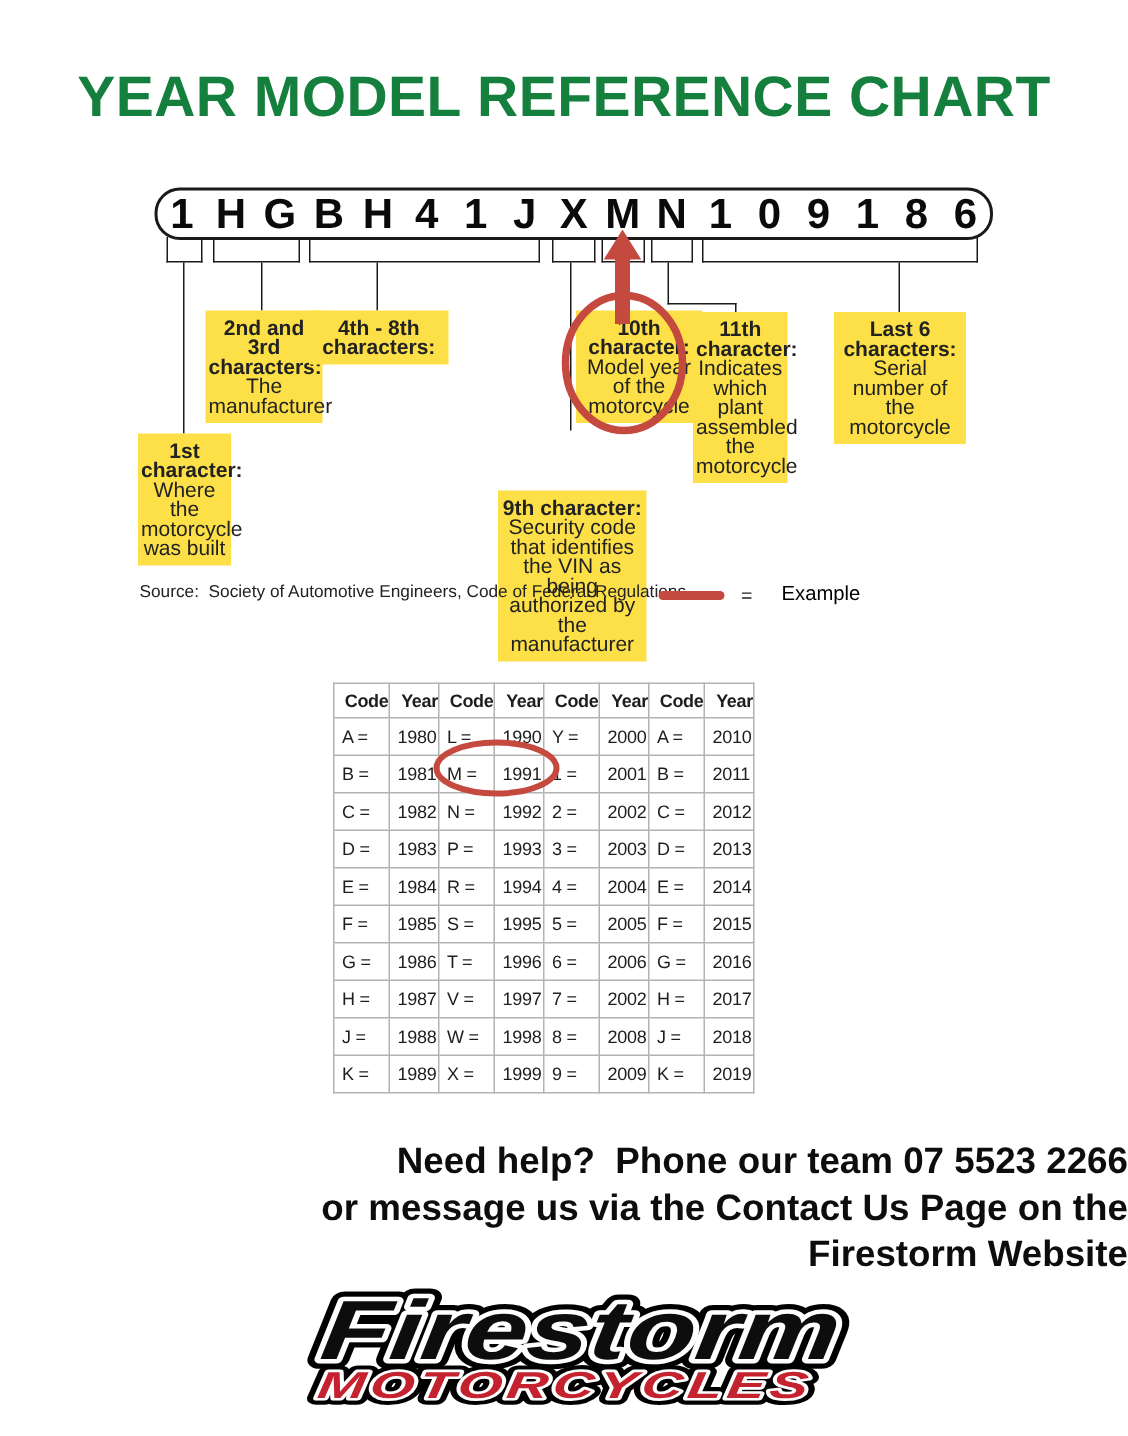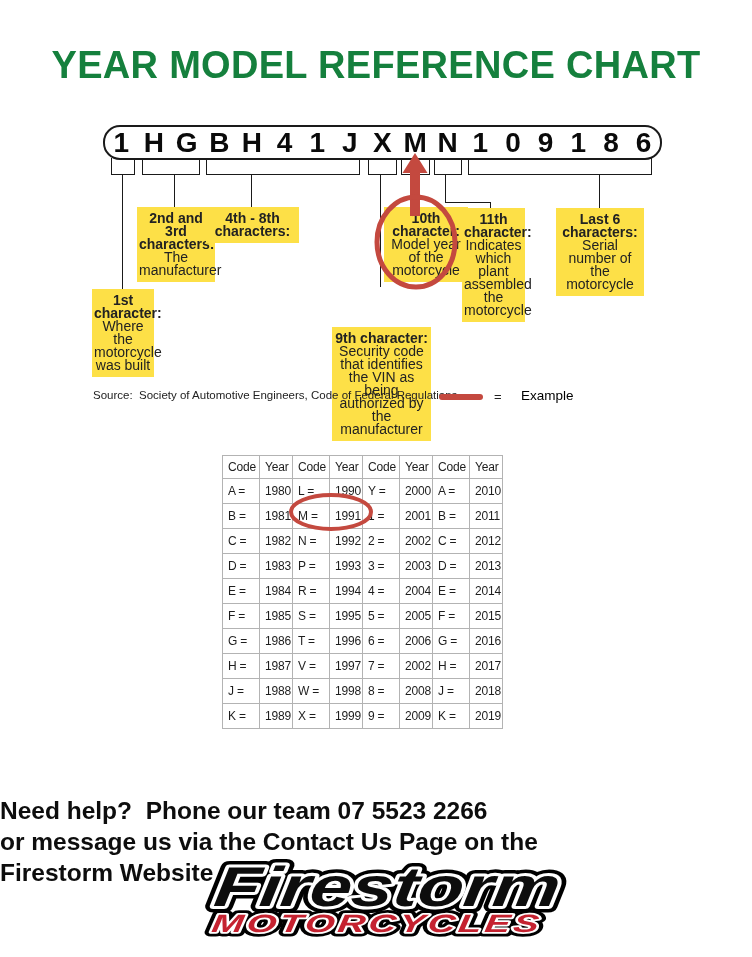--- a/index.html
+++ b/index.html
@@ -22,26 +22,26 @@
   .callout .ct{display:block;font-weight:bold;}
   .callout .cb{display:block;}
   
   .source{position:absolute;left:93px;top:389px;font-size:11.5px;color:#222;}
   .leg-eq{position:absolute;left:494px;top:389px;font-size:13px;color:#222;}
   .leg-label{position:absolute;left:521px;top:388px;font-size:13.5px;color:#000000;}
   
   .year-table{position:absolute;left:222px;top:455px;border-collapse:collapse;table-layout:fixed;}
   .year-table th,.year-table td{border:1px solid #b3b3b3;font-size:12px;letter-spacing:-.2px;
         padding:0 0 0 5px;text-align:left;color:#1d1d1d;white-space:nowrap;overflow:hidden;}
-  .year-table th{height:22px;font-weight:normal;}
+  .year-table th{height:22px;font-weight:bold;text-align:right;}
   .year-table td{height:24px;font-weight:normal;}
   col.c-code{width:37px;} col.c-year{width:33px;}
   
-  .footer{position:absolute;top:759px;left:0;width:752px;text-align:left;
-          font-size:24.5px;line-height:31px;font-weight:bold;color:#0d0d0d;margin-top:36px;}
+  .footer{position:absolute;top:759px;left:0;width:752px;text-align:right;
+          font-size:24.5px;line-height:31px;font-weight:bold;color:#0d0d0d;}
   
   .overlay{position:absolute;left:0;top:0;pointer-events:none;z-index:50;}
   .logo{position:absolute;left:146px;top:852px;}
 </style>
 </head>
 <body>
 
 <div class="page">
 
   <div class="title">YEAR MODEL REFERENCE CHART</div>

